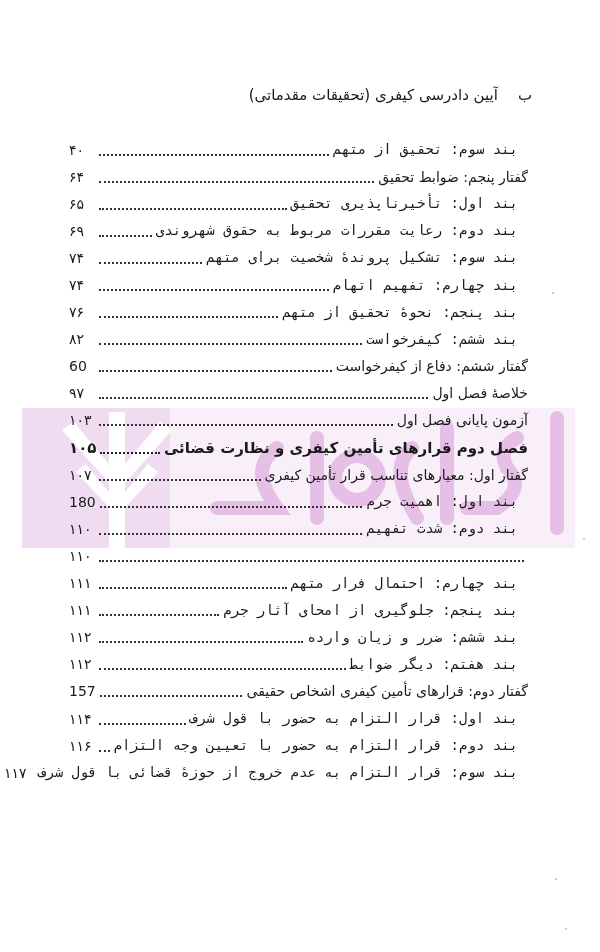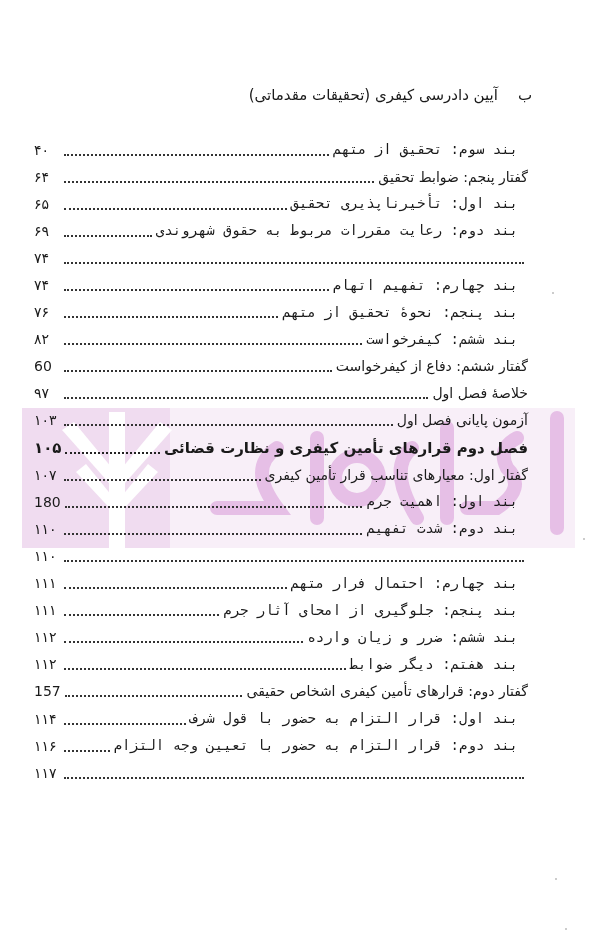--- a/index.html
+++ b/index.html
@@ -29,21 +29,21 @@
   }
   .toc-row {
     height:27.1px; display:flex; direction:rtl; align-items:center;
     font-size:14px; white-space:nowrap;
   }
   .toc-row .title { flex:0 0 auto; }
   .toc-row .leader {
     flex:1 1 auto; overflow:hidden; margin:0 4px; height:14px; position:relative;
     border-bottom:2px dotted #333; transform:translateY(-2px);
   }
-  .toc-row .page { flex:0 0 auto; min-width:26px; text-align:left; direction:rtl; }
+  .toc-row .page { flex:0 0 auto; min-width:26px; text-align:left; direction:rtl;margin-left:35px; }
   .toc-row.chapter { font-weight:bold; font-size:15px; }
   .toc-row.indent .title { padding-right:10px;font-family:Liberation Mono, monospace; }
   .toc-row.chapter .leader { border-bottom-color:#222; }
   .speck { position:absolute; width:2px; height:2px; background:#bbb; border-radius:1px; }
 </style>
 </head>
 <body>
 
 <div class="page-header">
   <span>ب</span>
@@ -87,20 +87,21 @@
       <span class="title">بند اول:  تأخیرناپذیری تحقیق</span>
       <span class="leader"></span>
       <span class="page">۶۵</span>
     </div>
   <div class="toc-row indent">
       <span class="title">بند دوم:  رعایت مقررات مربوط به حقوق شهروندی</span>
       <span class="leader"></span>
       <span class="page">۶۹</span>
     </div>
   <div class="toc-row indent">
+      <span class="title">بند سوم:  تشکیل پروندهٔ شخصیت برای متهم</span>
       <span class="leader"></span>
       <span class="page">۷۴</span>
     </div>
   <div class="toc-row indent">
       <span class="title">بند چهارم:  تفهیم اتهام</span>
       <span class="leader"></span>
       <span class="page">۷۴</span>
     </div>
   <div class="toc-row indent">
       <span class="title">بند پنجم:  نحوهٔ تحقیق از متهم</span>
@@ -180,20 +181,21 @@
       <span class="title">بند اول:  قرار التزام به حضور با قول شرف</span>
       <span class="leader"></span>
       <span class="page">۱۱۴</span>
     </div>
   <div class="toc-row indent">
       <span class="title">بند دوم:  قرار التزام به حضور با تعیین وجه التزام</span>
       <span class="leader"></span>
       <span class="page">۱۱۶</span>
     </div>
   <div class="toc-row indent">
+      <span class="title">بند سوم:  قرار التزام به عدم خروج از حوزهٔ قضائی با قول شرف</span>
       <span class="leader"></span>
       <span class="page">۱۱۷</span>
     </div>
 </div>
 
 <span class="speck" style="left:552px;top:292px;"></span>
 <span class="speck" style="left:583px;top:538px;"></span>
 <span class="speck" style="left:555px;top:878px;"></span>
 <span class="speck" style="left:565px;top:928px;"></span>
 

